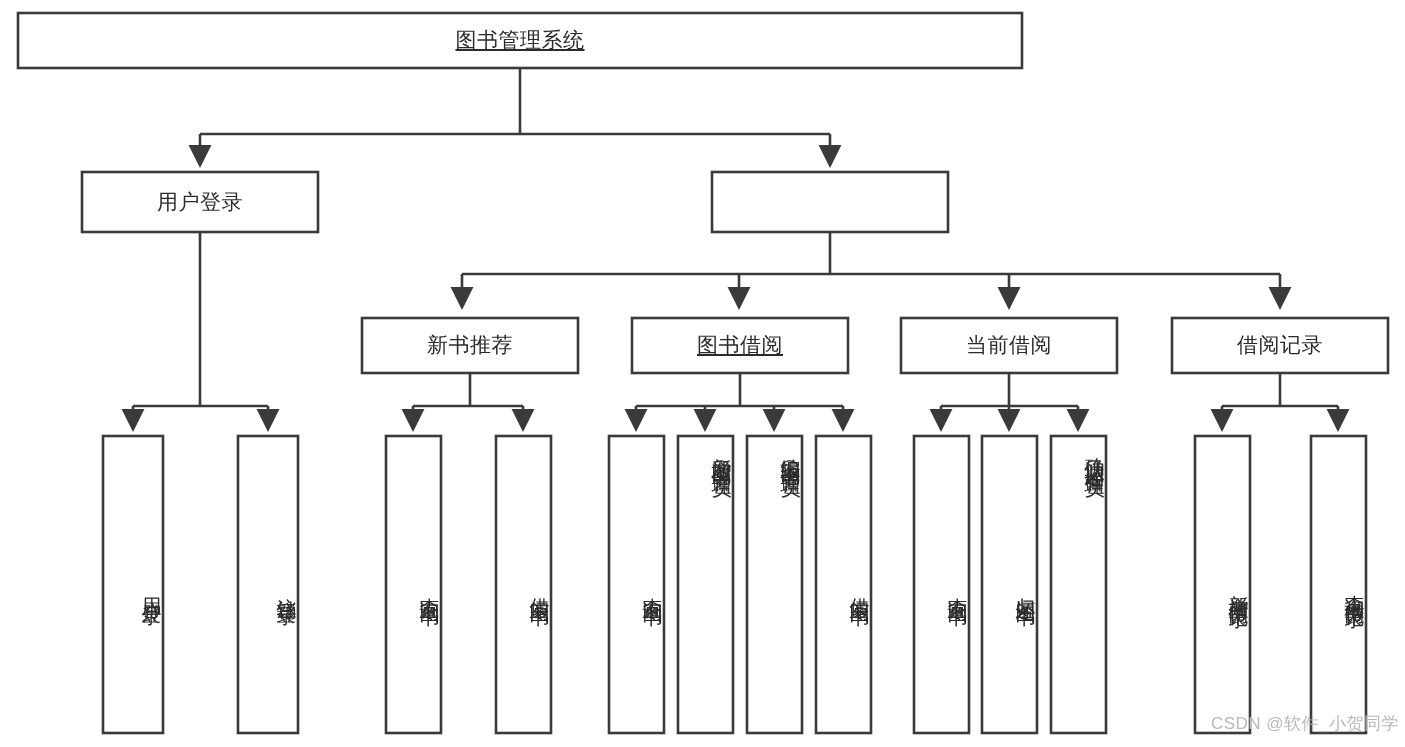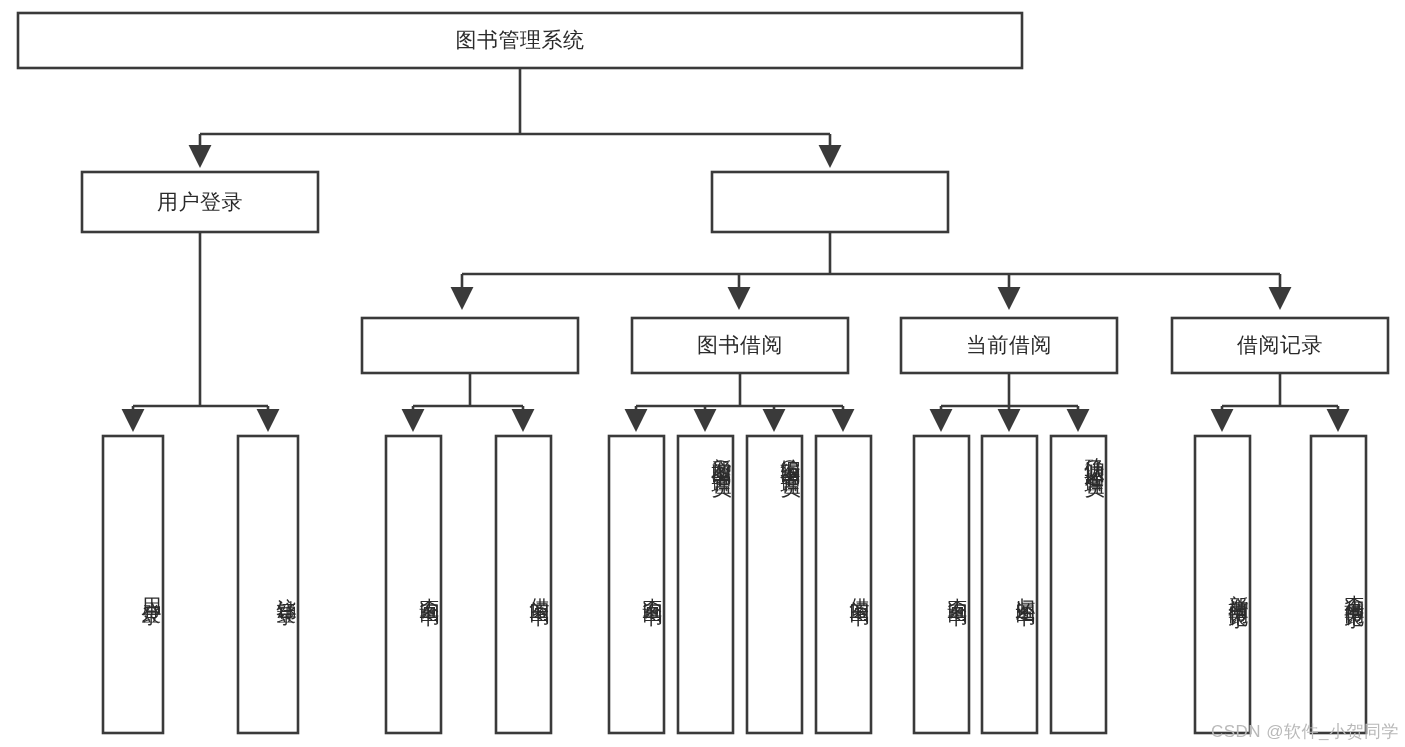--- a/index.html
+++ b/index.html
@@ -61,21 +61,21 @@
     font-size: 20px;
     padding-top: 6px;
     box-sizing: border-box;
   }
   .node-label.vertical.top-aligned {
     justify-content: flex-start;
   }
   .watermark {
     position: absolute;
     right: 6px;
-    bottom: 4px;
+    bottom: 12px;
     color: #b9b9b9;
     font-size: 17px;
     letter-spacing: 0.5px;
     white-space: nowrap;
     text-align: right;
   }
 </style>
 </head>
 <body>
 
@@ -143,25 +143,26 @@
     <rect class="node-box" x="816" y="436" width="55" height="297"></rect>
 
     <rect class="node-box" x="914" y="436" width="55" height="297"></rect>
     <rect class="node-box" x="982" y="436" width="55" height="297"></rect>
     <rect class="node-box" x="1051" y="436" width="55" height="297"></rect>
 
     <rect class="node-box" x="1195" y="436" width="55" height="297"></rect>
     <rect class="node-box" x="1311" y="436" width="55" height="297"></rect>
   </svg>
 
-  <div class="node-label" style="left:18px; top:13px; width:1004px; height:55px;">图书管理系统</div>
+  <div class="node-label" style="left:18px; top:13px; width:1004px; height:55px;text-decoration:underline;">图书管理系统</div>
 
   <div class="node-label" style="left:82px; top:172px; width:236px; height:60px;">用户登录</div>
 
-  <div class="node-label" style="left:632px; top:318px; width:216px; height:55px;">图书借阅</div>
+  <div class="node-label" style="left:362px; top:318px; width:216px; height:55px;">新书推荐</div>
+  <div class="node-label" style="left:632px; top:318px; width:216px; height:55px;text-decoration:underline;">图书借阅</div>
   <div class="node-label" style="left:901px; top:318px; width:216px; height:55px;">当前借阅</div>
   <div class="node-label" style="left:1172px; top:318px; width:216px; height:55px;text-align:right;">借阅记录</div>
 
   <div class="node-label vertical" style="left:103px; top:436px; width:60px; height:297px;">用户登录</div>
   <div class="node-label vertical" style="left:238px; top:436px; width:60px; height:297px;">注销登录</div>
 
   <div class="node-label vertical" style="left:386px; top:436px; width:55px; height:297px;">查询图书</div>
   <div class="node-label vertical" style="left:496px; top:436px; width:55px; height:297px;">借阅图书</div>
 
   <div class="node-label vertical" style="left:609px; top:436px; width:55px; height:297px;">查询图书</div>

